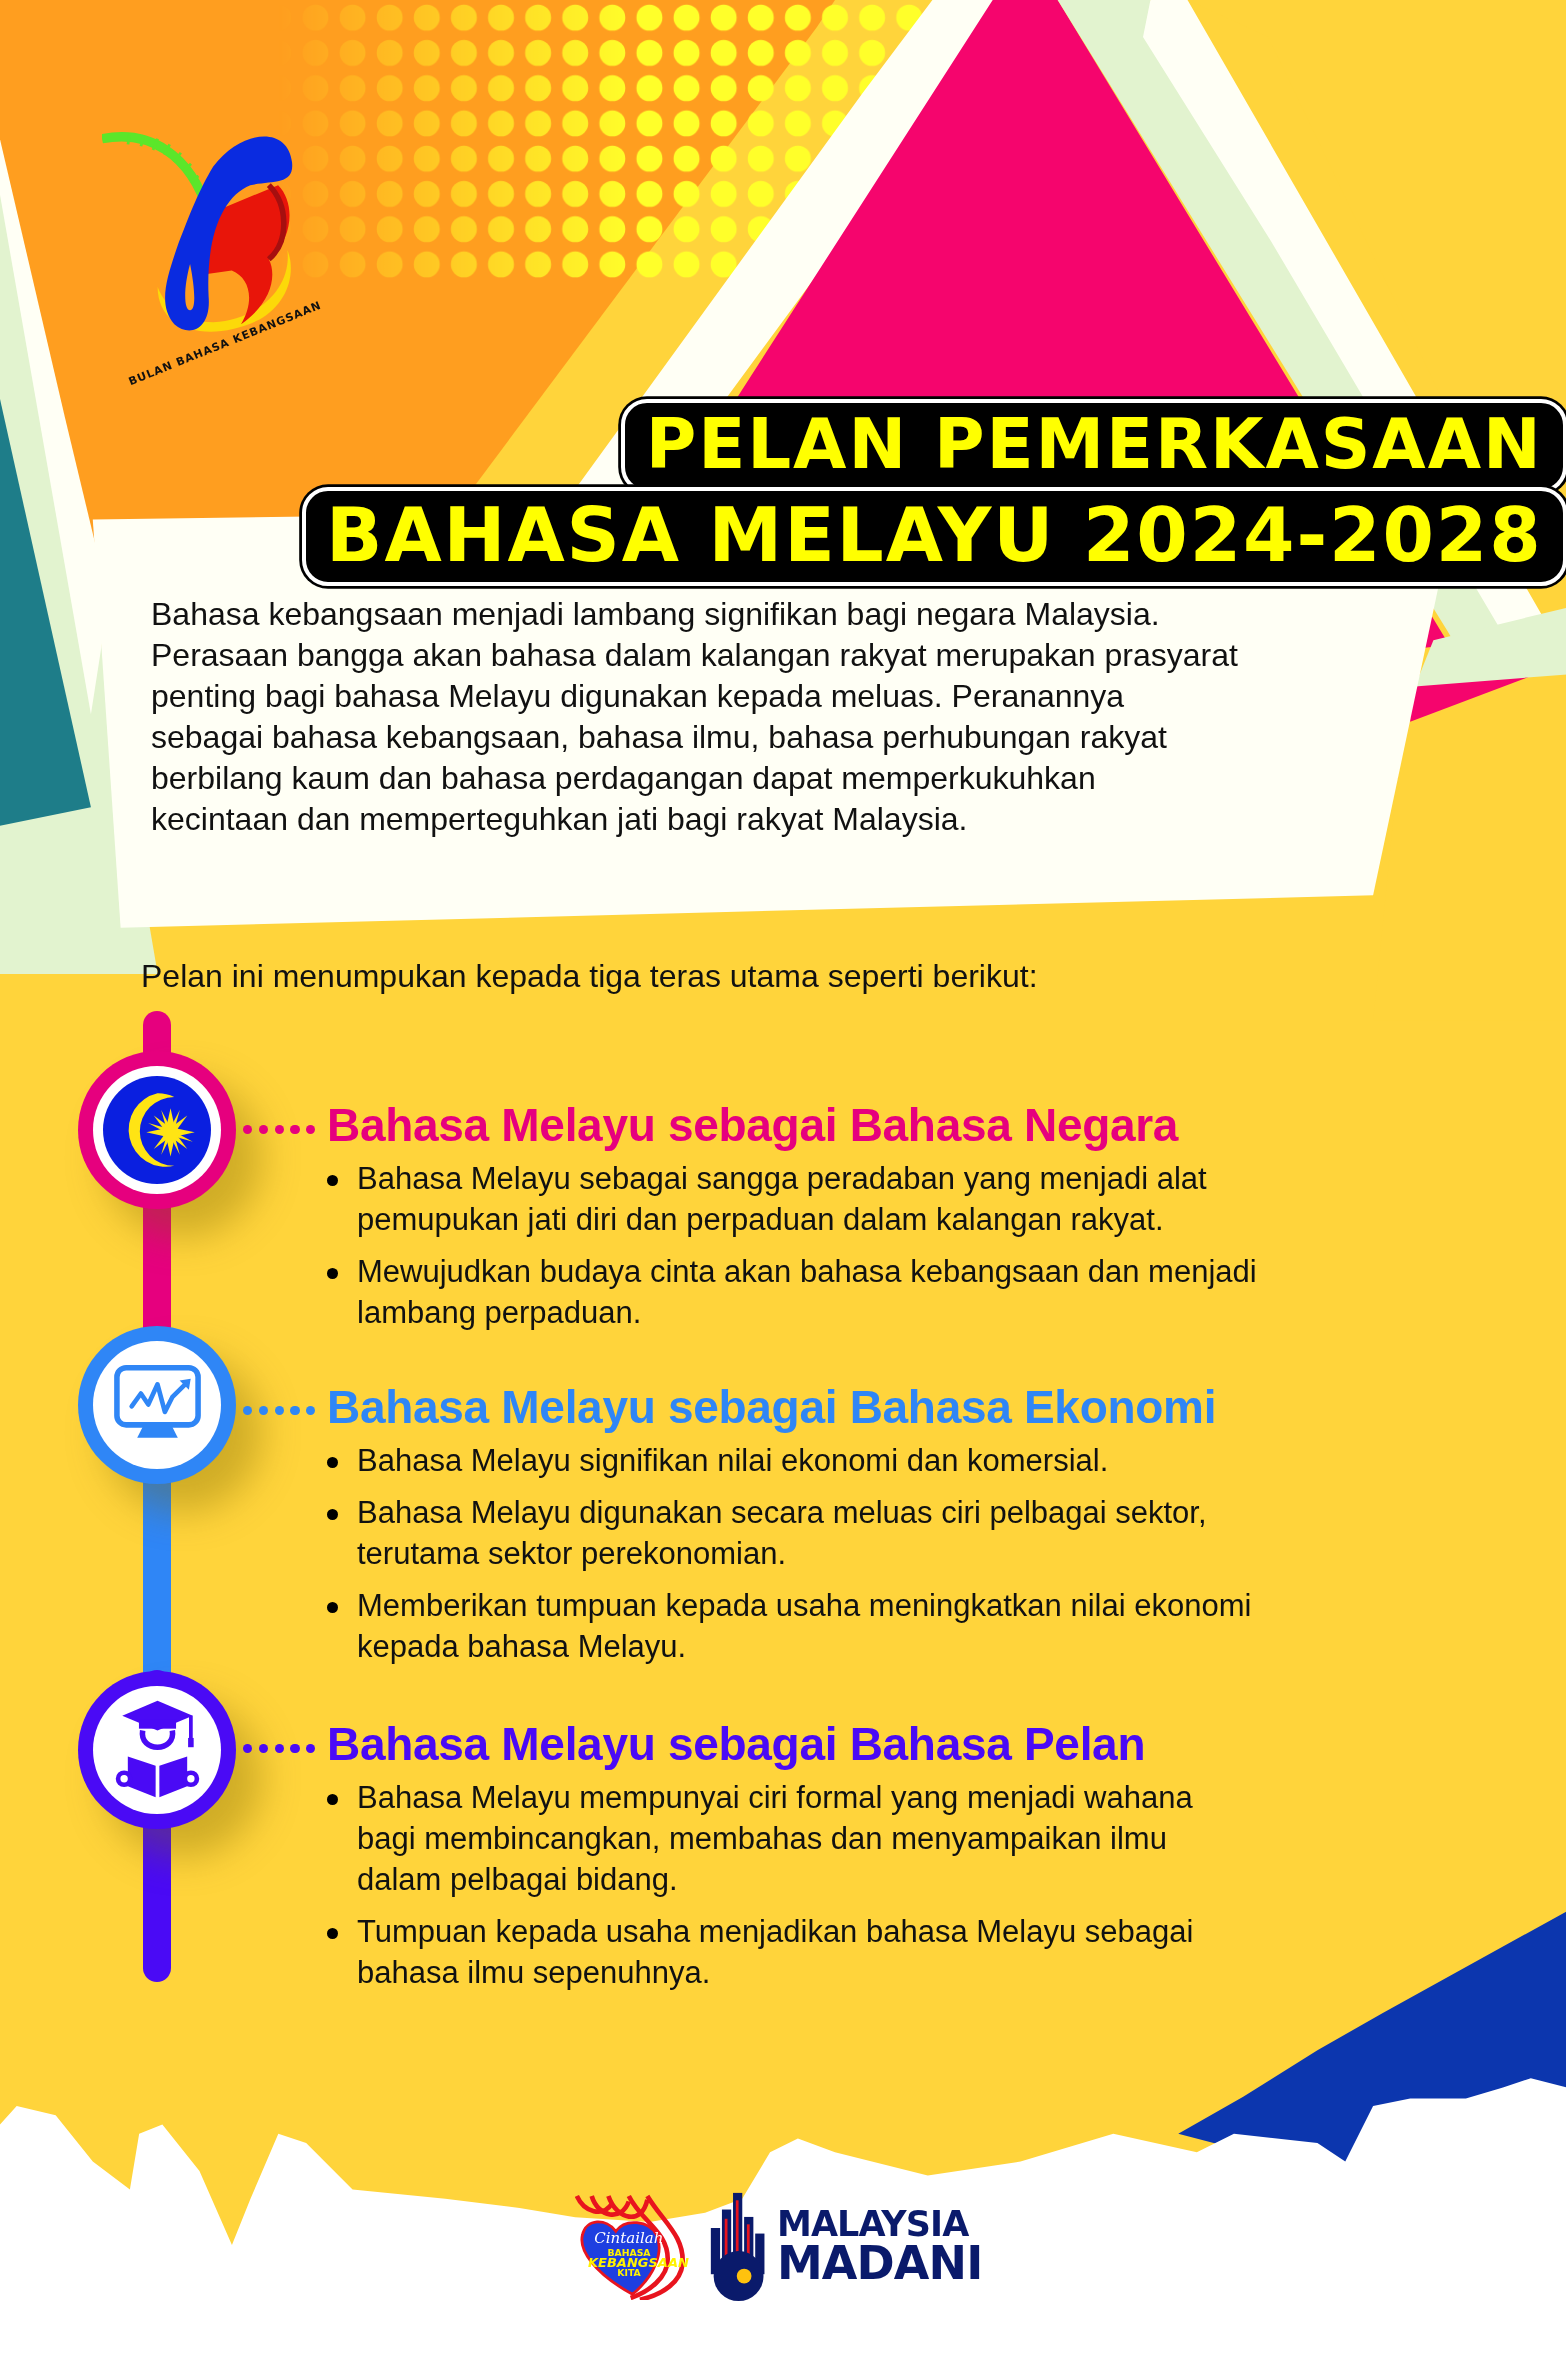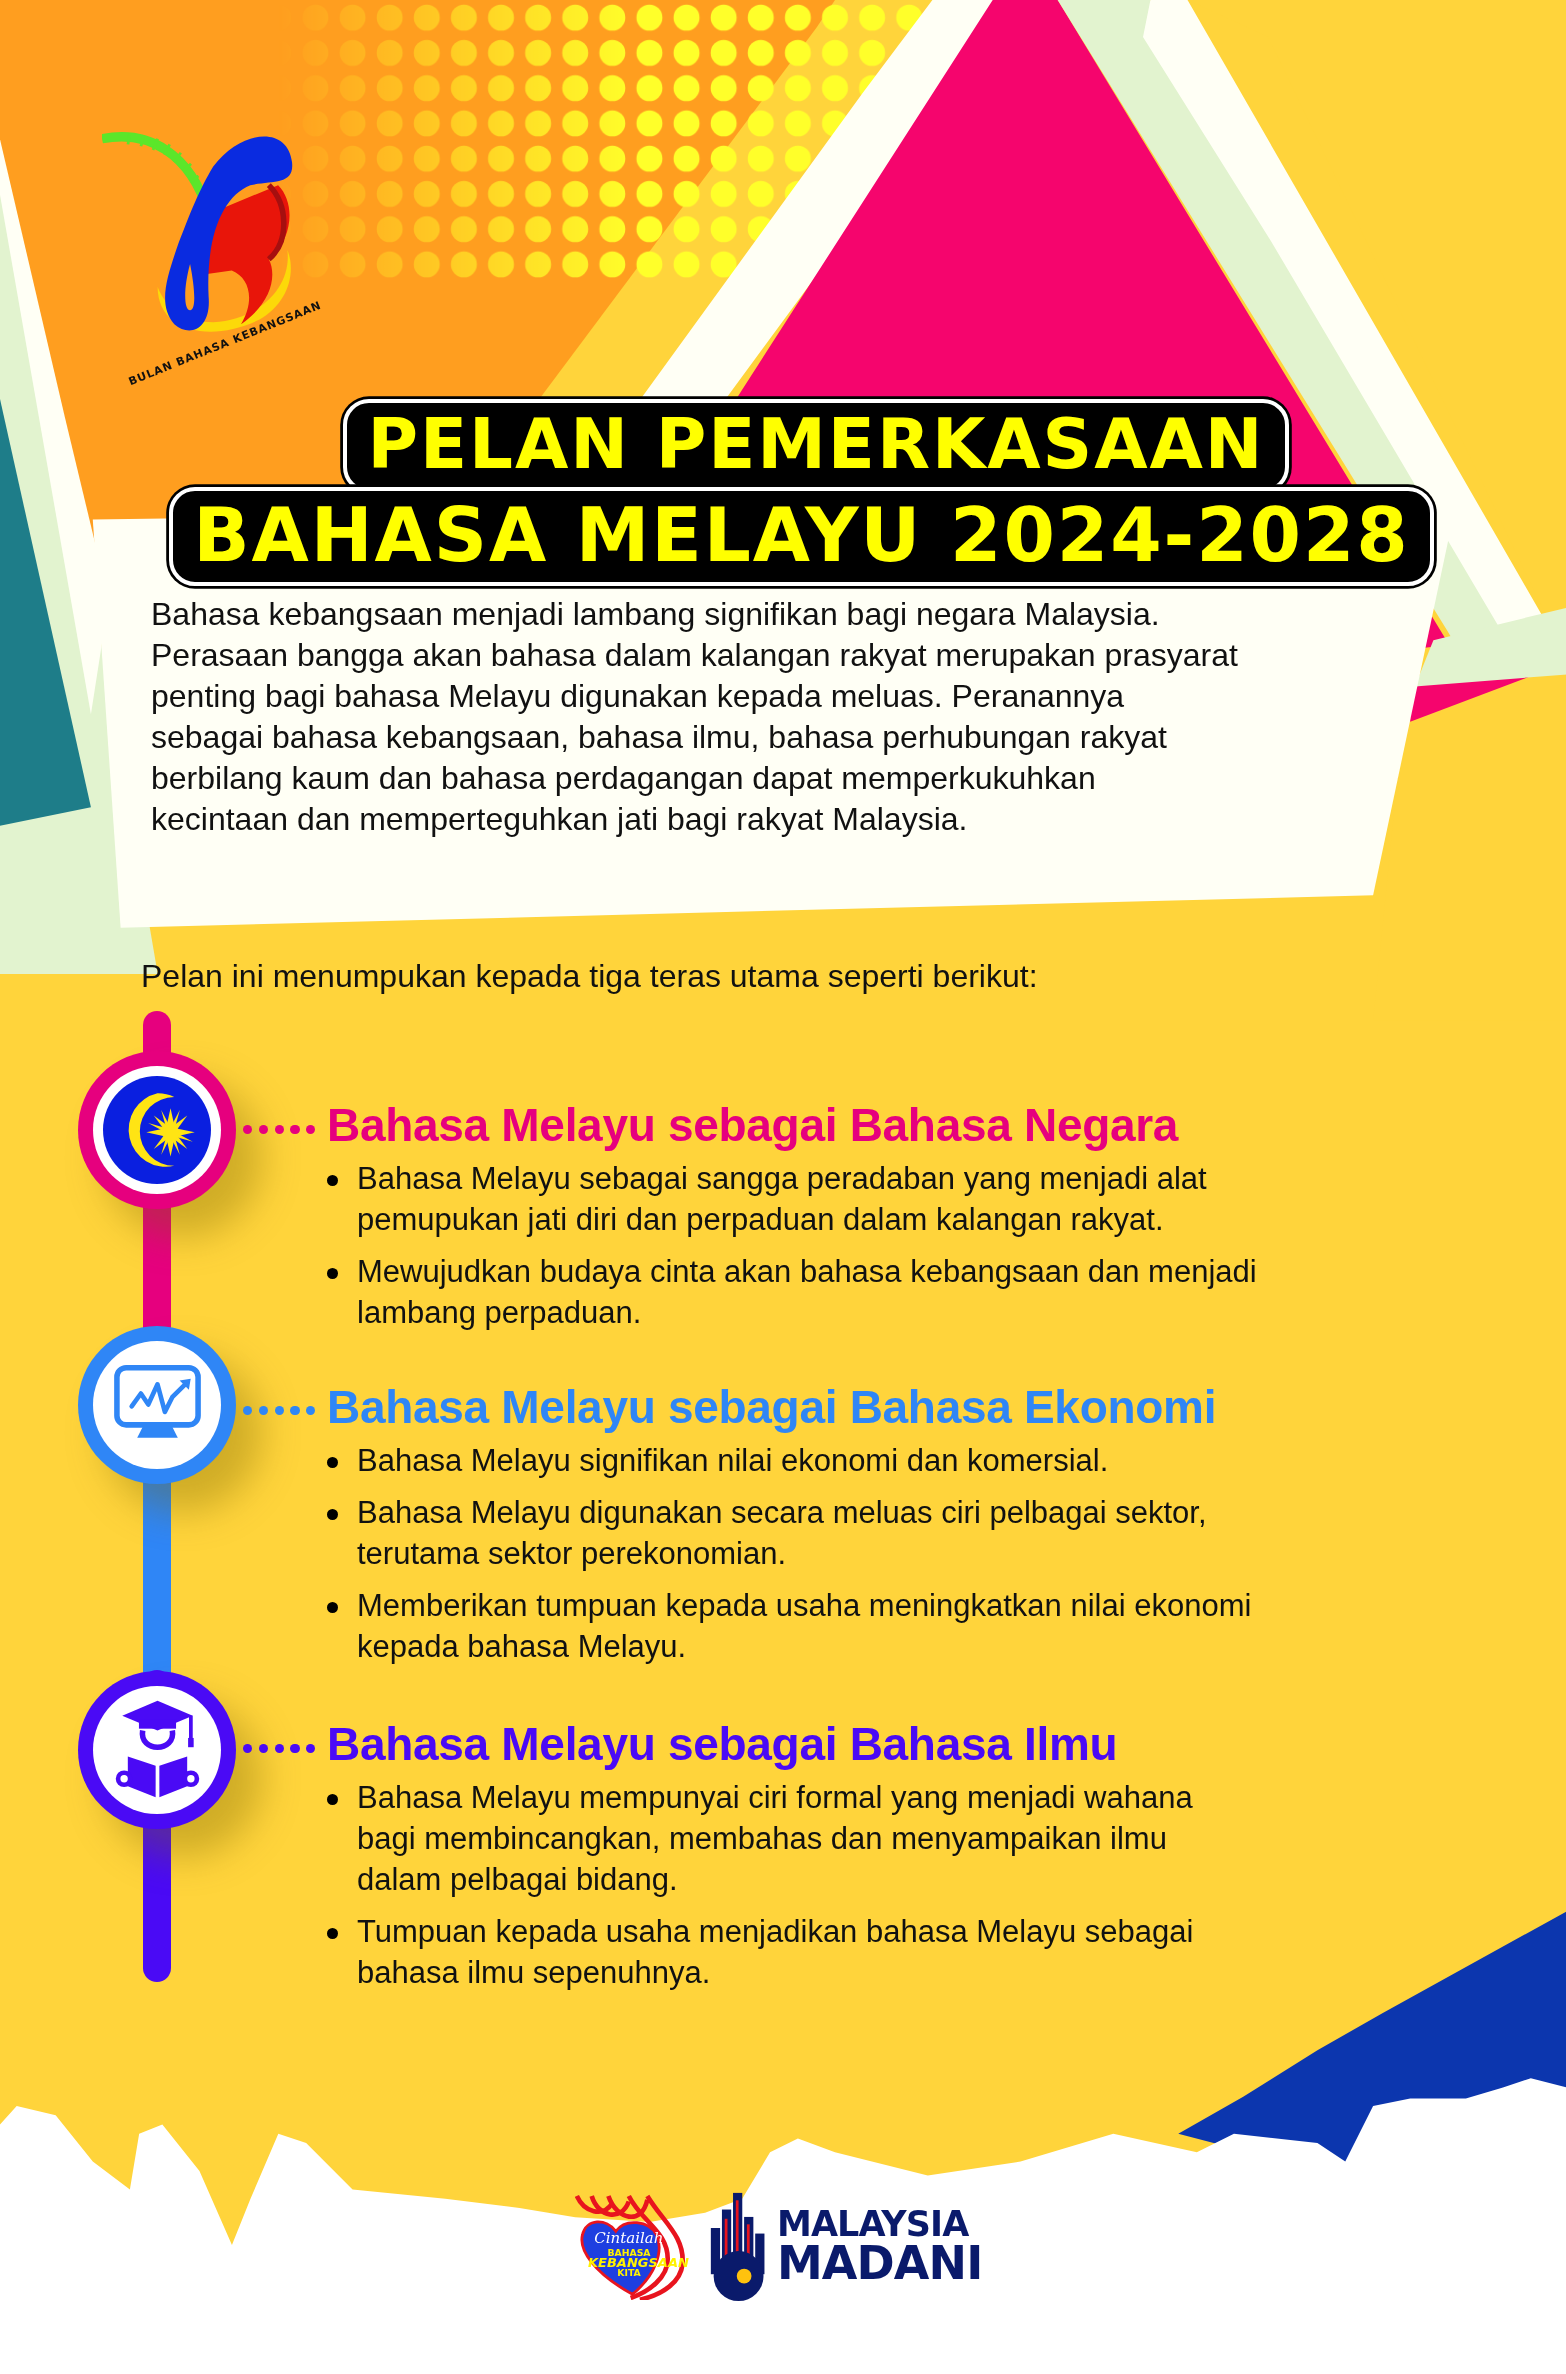--- a/index.html
+++ b/index.html
@@ -5,21 +5,21 @@
   * { box-sizing: border-box; margin: 0; padding: 0; }
   html, body { width: 1567px; height: 2375px; overflow: hidden; background: #ffffff; }
   body { position: relative; font-family: "Liberation Sans", "DejaVu Sans", sans-serif; }
   .bg-svg { position: absolute; left: 0; top: 0; width: 1567px; height: 2375px; z-index: 0; }
   .layer { position: absolute; z-index: 2; }
 
   
   .bbk-logo { left: 102px; top: 111px; width: 241px; height: 278px; }
 
   
-  .title-wrap { left: 0; top: 399px; width: 1567px; text-align: center; }
+  .title-wrap { left: 0; top: 399px; width: 1567px; text-align: right; }
   .title-line {
     display: inline-block;
     font-family: "DejaVu Sans", sans-serif;
     font-weight: bold;
     color: #FFFF00;
     text-transform: uppercase;
     letter-spacing: 1.9px;
     line-height: 1;
     background: #000;
     border: 4.6px solid #fff;
@@ -252,21 +252,21 @@
 </div>
 <div class="connector" style="left:243px;top:1744px;">
   <span style="background:#4A0AF5"></span>
     <span style="background:#4A0AF5"></span>
     <span style="background:#4A0AF5"></span>
     <span style="background:#4A0AF5"></span>
     <span style="background:#4A0AF5"></span>
 </div>
 
 <div class="section" style="top:1719px;">
-  <h2 style="color:#4A0AF5;">Bahasa Melayu sebagai Bahasa Ilmu</h2>
+  <h2 style="color:#4A0AF5;">Bahasa Melayu sebagai Bahasa Pelan</h2>
   <ul>
     <li><span style="white-space:pre-line;">Bahasa Melayu mempunyai ciri formal yang menjadi wahana
 bagi membincangkan, membahas dan menyampaikan ilmu
 dalam pelbagai bidang.</span></li>
     <li><span style="white-space:pre-line;">Tumpuan kepada usaha menjadikan bahasa Melayu sebagai
 bahasa ilmu sepenuhnya.</span></li>
   </ul>
 </div>
 
 <div class="layer footer">

